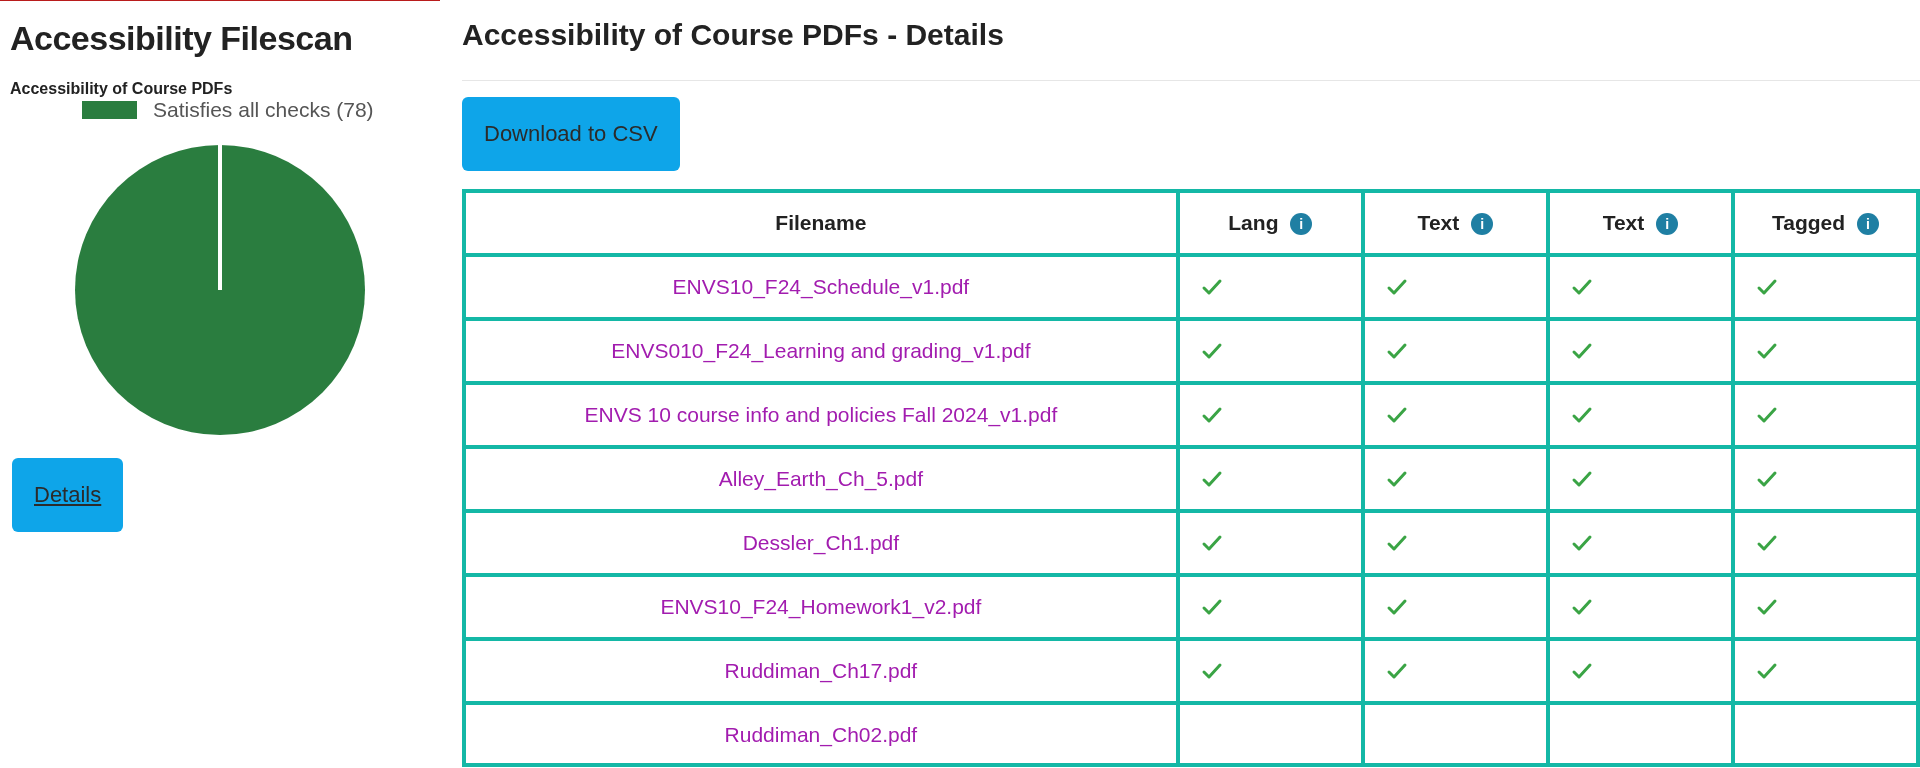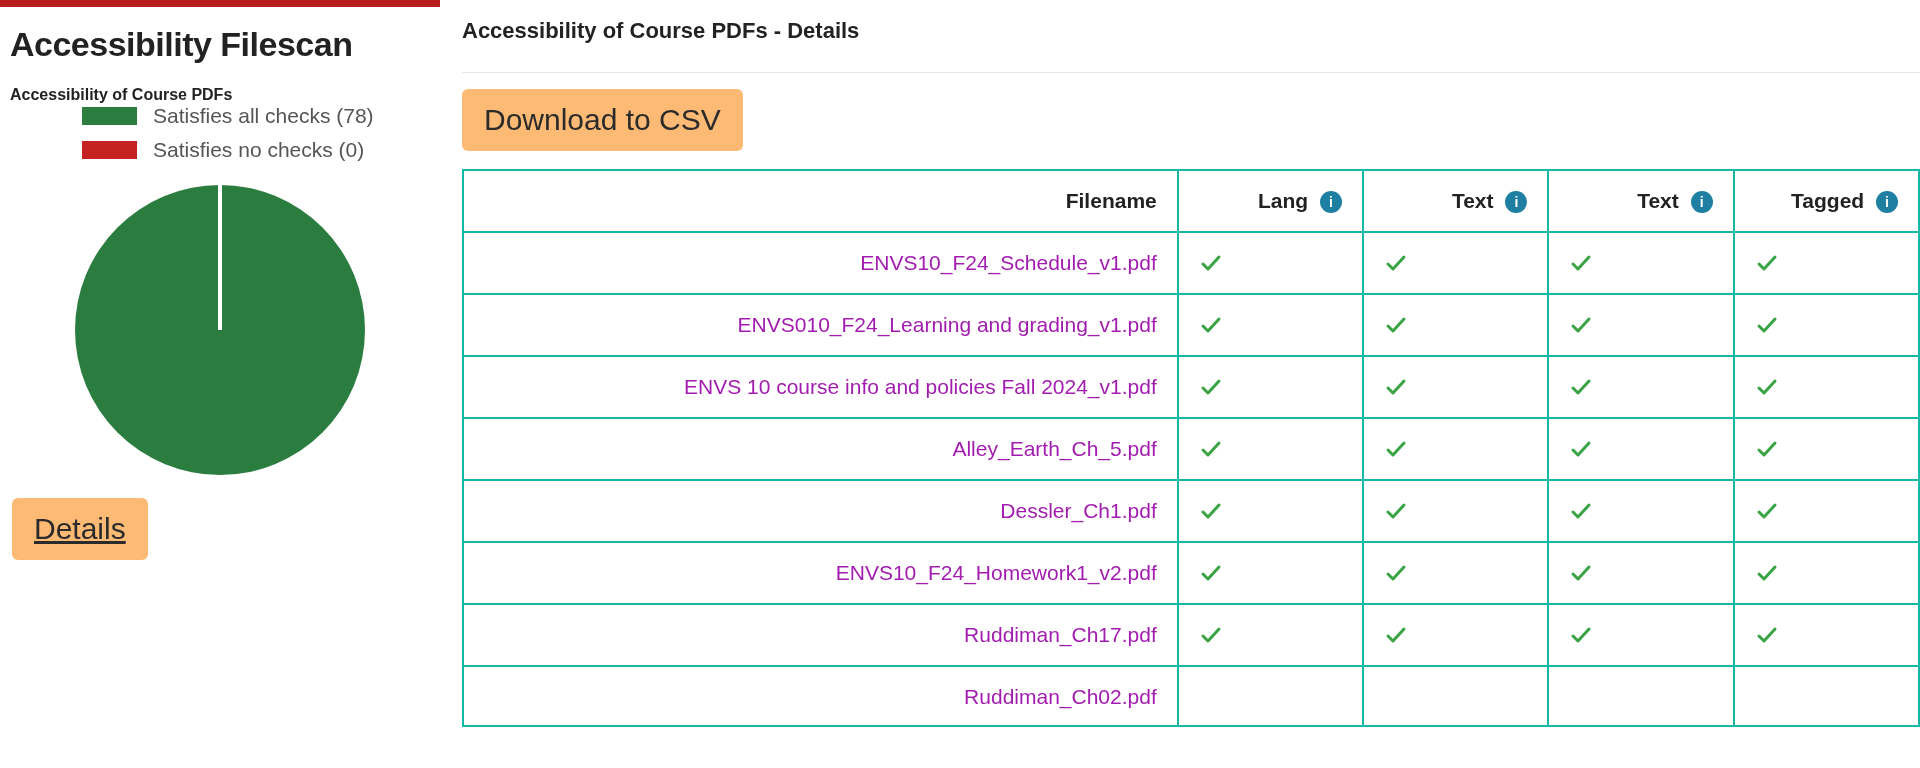--- a/index.html
+++ b/index.html
@@ -8,21 +8,21 @@
     background: #ffffff;
     color: #222;
     width: 1920px;
     height: 768px;
     overflow: hidden;
     display: flex;
   }
   .sidebar {
     width: 440px;
     padding: 18px 10px 10px 10px;
-    border-top: 7px solid #b91c1c;
+    border-top: 1px solid #b91c1c;
   }
   .sidebar h1 {
     font-size: 34px;
     font-weight: 700;
     margin-bottom: 22px;
     letter-spacing: -0.5px;
   }
   .sidebar h2 {
     font-size: 16px;
     font-weight: 700;
@@ -46,56 +46,56 @@
   }
   .swatch.green { background: #2a7d3f; }
   .swatch.orange { background: #f0a500; }
   .swatch.red { background: #c52223; }
   .pie-wrap {
     display: flex;
     justify-content: center;
     margin: 8px 0 18px 0;
   }
   .details-btn, .csv-btn {
-    background: #fdba74;
+    background: #0ea5e9;
     border: none;
     border-radius: 6px;
-    padding: 14px 22px;
-    font-size: 30px;
+    padding: 24px 22px;
+    font-size: 22px;
     color: #2b2b2b;
     cursor: pointer;
   }
   .details-btn {
     margin-left: 2px;
     text-decoration: underline;
   }
   .main {
     flex: 1;
     padding: 18px 0 0 22px;
   }
   .main h2.title {
-    font-size: 22px;
+    font-size: 30px;
     font-weight: 700;
     margin-bottom: 28px;
   }
   .divider {
     border-top: 1px solid #e6e6e6;
     margin-bottom: 16px;
   }
   .csv-btn {
     margin-bottom: 18px;
   }
   table {
     width: 100%;
     border-collapse: collapse;
     table-layout: fixed;
   }
   th, td {
-    border: 2px solid #14b8a6;
-    text-align: right;
+    border: 4px solid #14b8a6;
+    text-align: center;
     padding: 18px 20px;
     font-size: 21px;
     vertical-align: middle;
     margin-left: 12px;
   }
   th {
     font-weight: 700;
     background: #fff;
   }
   col.filename-col { width: 540px; }
@@ -136,24 +136,20 @@
 
 <aside class="sidebar">
   <h1>Accessibility Filescan</h1>
   <h2>Accessibility of Course PDFs</h2>
 
   <div class="legend">
     <div class="legend-row">
       <span class="swatch green"></span>
       <span>Satisfies all checks (78)</span>
     </div>
-    <div class="legend-row">
-      <span class="swatch red"></span>
-      <span>Satisfies no checks (0)</span>
-    </div>
   </div>
 
   <div class="pie-wrap">
     <svg width="300" height="300" viewBox="0 0 300 300">
       <circle cx="150" cy="150" r="145" fill="#2a7d3f"></circle>
       <line x1="150" y1="150" x2="150" y2="5" stroke="#ffffff" stroke-width="4"></line>
     </svg>
   </div>
 
   <button class="details-btn">Details</button>

